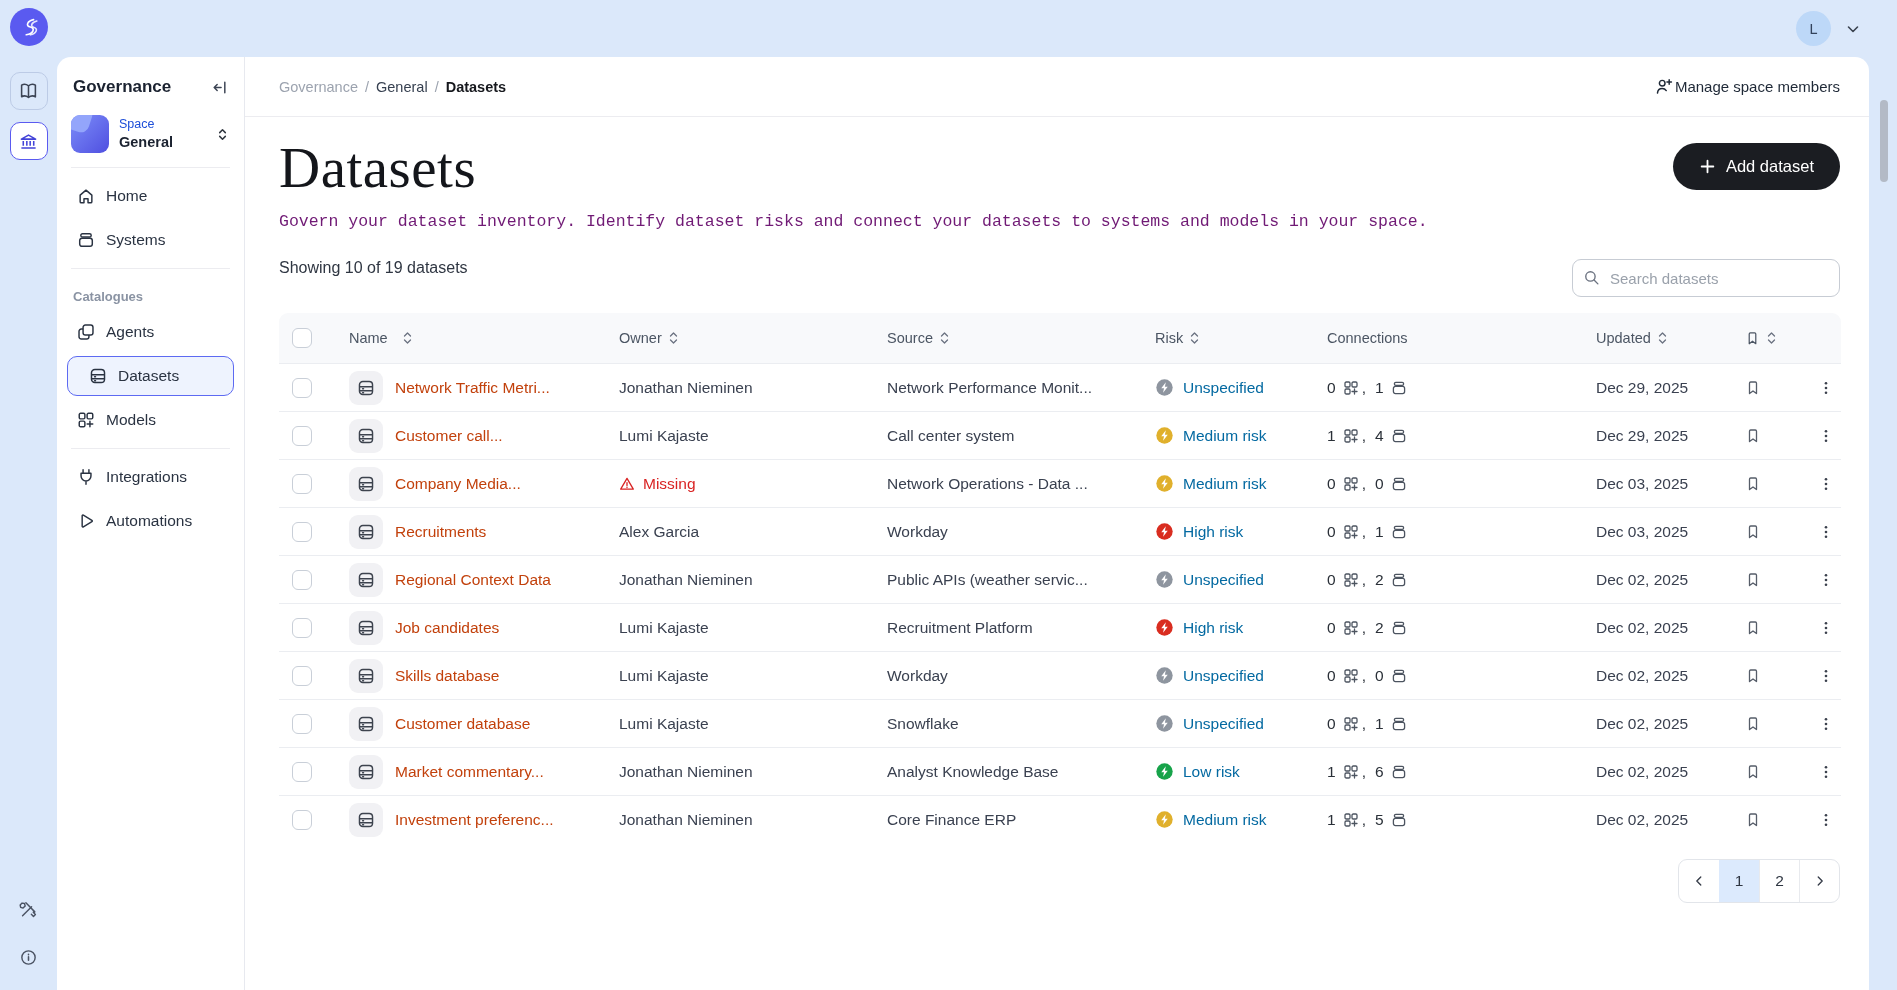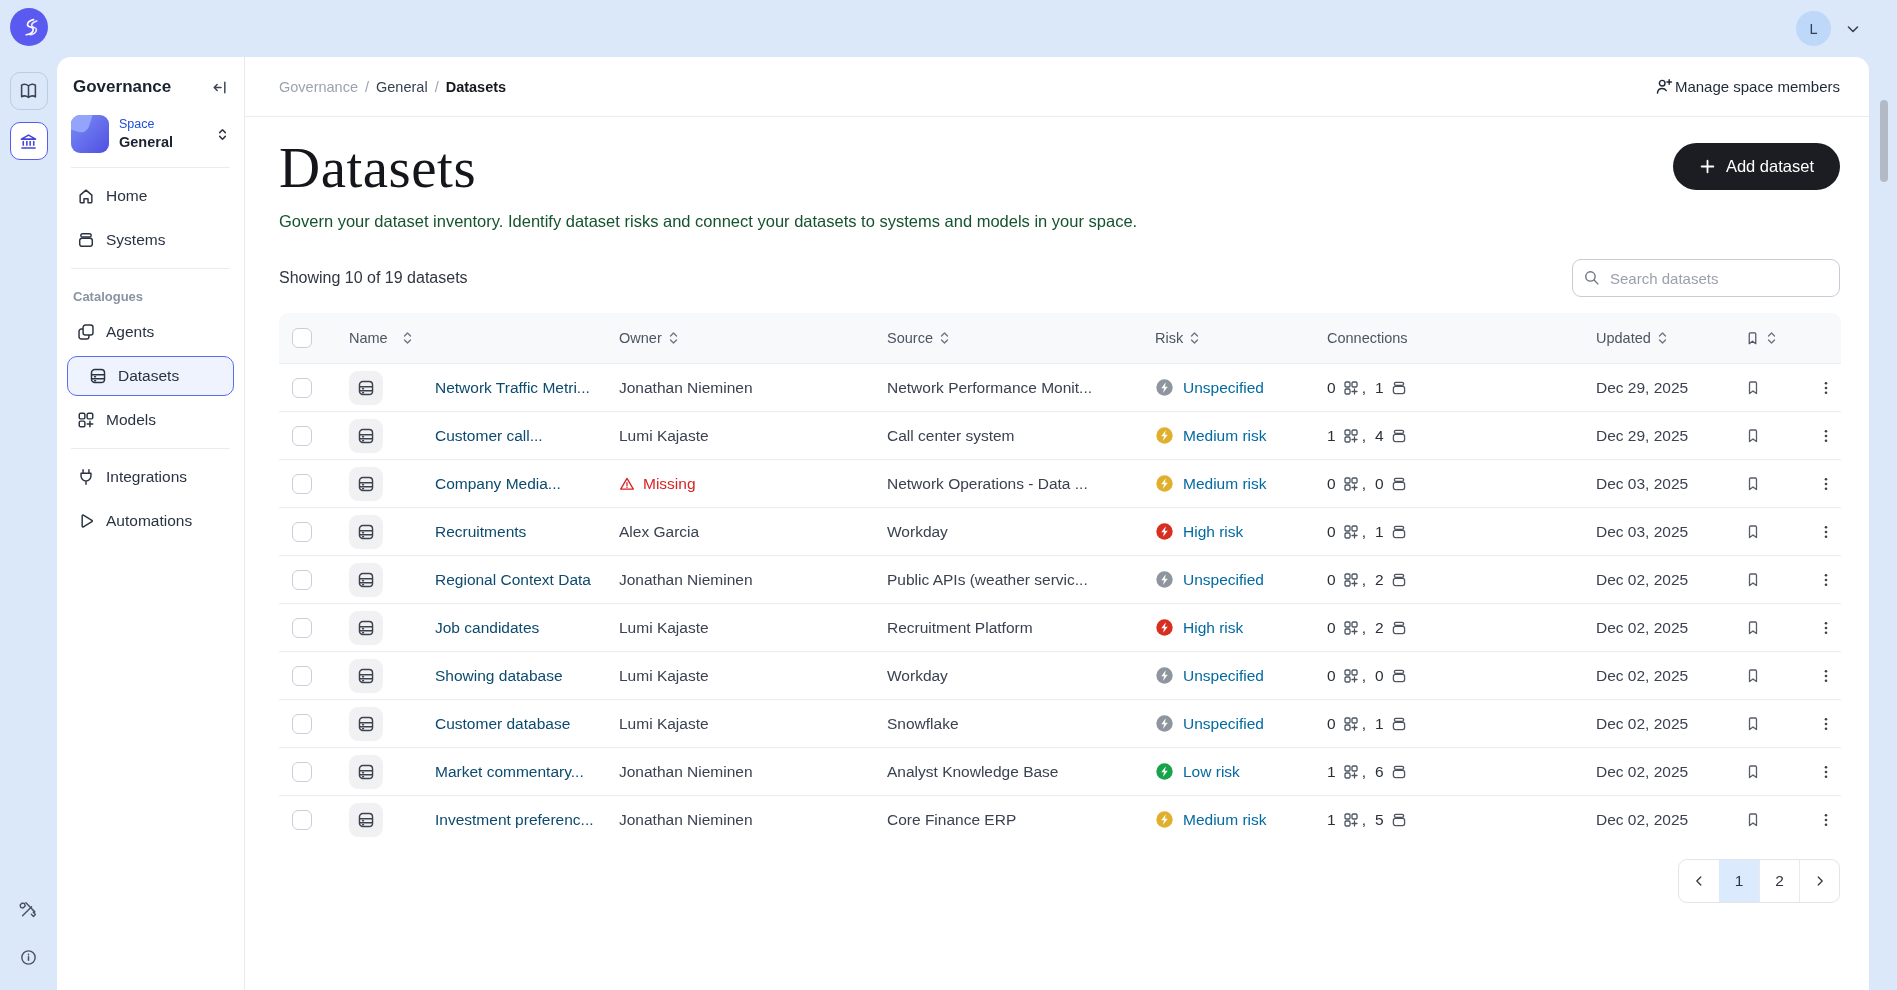--- a/index.html
+++ b/index.html
@@ -58,23 +58,23 @@
   .crumb-cur { color:#16181d; font-weight:700; }
   .manage-members { display:flex; align-items:center; gap:2px; font-size:15px; color:#1f2937; cursor:pointer; }
 
   .content { padding:18px 29px 0 34px; }
   .title-row { display:flex; align-items:flex-start; justify-content:space-between; }
   .page-title { font-family:"Liberation Serif", serif; font-weight:400; font-size:57px;
                 color:#14161b; letter-spacing:.5px; }
   .add-btn { display:flex; align-items:center; gap:10px; height:47px; padding:0 26px;
              background:#1b1d22; color:#fff; font-size:16.5px; font-weight:500;
              border:none; border-radius:26px; cursor:pointer; margin-top:8px; }
-  .subtitle { margin-top:12px; font-size:16.5px; color:#14532d; }
-
-  .toolbar { margin-top:28px; display:flex; align-items:center; justify-content:space-between; }
+  .subtitle { margin-top:12px; font-size:16.5px; color:#701a75;font-family:Liberation Mono, monospace; }
+
+  .toolbar { margin-top:28px; display:flex; justify-content:space-between; }
   .showing { font-size:16px; color:#2f3642; }
   .search-box { position:relative; width:268px; }
   .search-box input { width:268px; height:38px; border:1px solid #c7ccd4; border-radius:9px;
              padding:0 12px 0 37px; font-size:15px; color:#1f2430; outline:none;
              font-family:"Liberation Sans", sans-serif; }
   .search-box input::placeholder { color:#9aa1ab; }
   .search-ic { position:absolute; left:11px; top:10px; color:#6b7280; }
 
   
   .table { margin-top:16px; width:1562px; }
@@ -84,22 +84,22 @@
   .th { font-size:14.5px; color:#4b5563; display:flex; align-items:center; gap:6px; cursor:pointer; }
   .th .sort { color:#6b7280; }
   .row { height:48px; border-top:1px solid #ebedf1; }
   .cell-check { display:flex; justify-content:center; }
   .checkbox { width:20px; height:20px; border:1.5px solid #c9cfd8; border-radius:6px;
               background:#fff; cursor:pointer; }
   .name-cell { display:flex; align-items:center; gap:12px; padding-left:24px; }
   .thead .name-cell { padding-left:24px; }
   .row-ic { width:34px; height:34px; border-radius:9px; background:#f1f1f4; flex:0 0 34px;
             display:flex; align-items:center; justify-content:center; color:#3d434e; }
-  .name-link { font-size:15.5px; color:#0c4a6e; text-decoration:none; cursor:pointer;
-               white-space:nowrap; overflow:hidden;margin-left:40px; }
+  .name-link { font-size:15.5px; color:#c2410c; text-decoration:none; cursor:pointer;
+               white-space:nowrap; overflow:hidden; }
   .cell { font-size:15.5px; color:#3a4150; white-space:nowrap; overflow:hidden; }
   .owner-missing { color:#d92323; display:flex; align-items:center; gap:8px; }
   .owner-missing .warn { color:#d92323; }
   .risk-badge { display:flex; align-items:center; gap:9px; }
   .risk-badge .lvl { font-size:15.5px; color:#0369a1; }
   .risk-unspecified .bolt { color:#8e959f; }
   .risk-low .bolt { color:#17a34a; }
   .risk-medium .bolt { color:#e0b02c; }
   .risk-high .bolt { color:#d92d20; }
   .conn-cell { display:flex; align-items:center; gap:3px; font-size:15.5px; color:#2a3038; }
@@ -684,21 +684,21 @@
       <div class="checkbox"></div>
     </div>
     <div class="name-cell">
       <span class="row-ic">
         <svg width="18" height="18" viewBox="0 0 16 16">
           <rect x="2.2" y="2.2" width="11.6" height="11.6" rx="3" fill="none" stroke="currentColor" stroke-width="1.3"></rect>
           <path d="M2.4 6.8h11.2M2.4 10.4h11.2" stroke="currentColor" stroke-width="1.3"></path>
           <path d="M5 8.6h.8M5 12.2h.8" stroke="currentColor" stroke-width="1.3" stroke-linecap="round"></path>
         </svg>
       </span>
-      <a class="name-link">Showing database</a>
+      <a class="name-link">Skills database</a>
     </div>
     <div class="cell owner-cell">
       
       <span class="owner-text">Lumi Kajaste</span>
     </div>
     <div class="cell source-text">Workday</div>
     <div class="risk-badge risk-unspecified">
       <svg class="bolt" width="19" height="19" viewBox="0 0 20 20">
         <circle cx="10" cy="10" r="8.6" fill="currentColor"></circle>
         <path d="M11.4 4.6 6.6 10.8h2.9l-1 4.6 4.9-6.3h-3l1-4.5Z" fill="#fff"></path>

